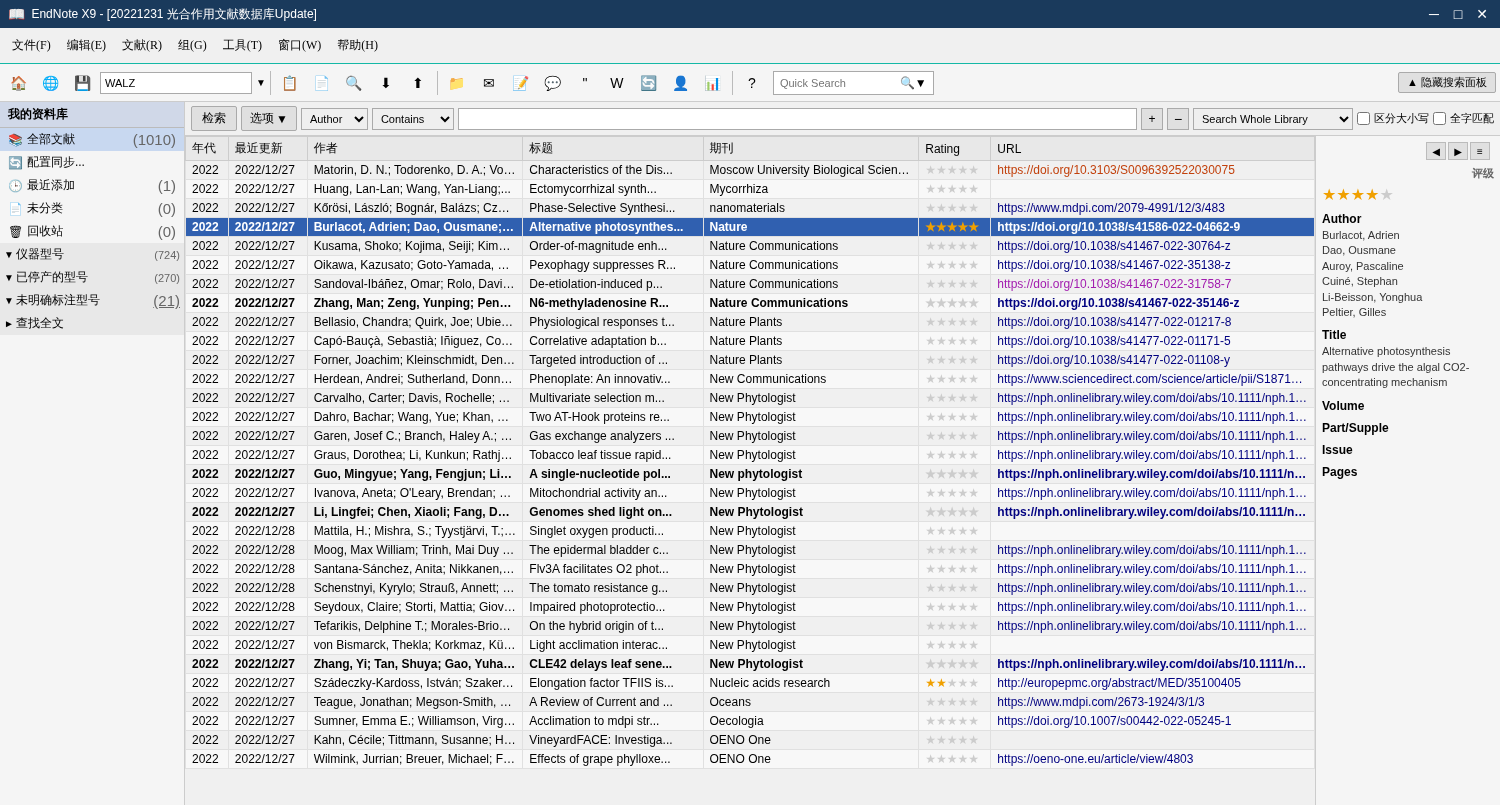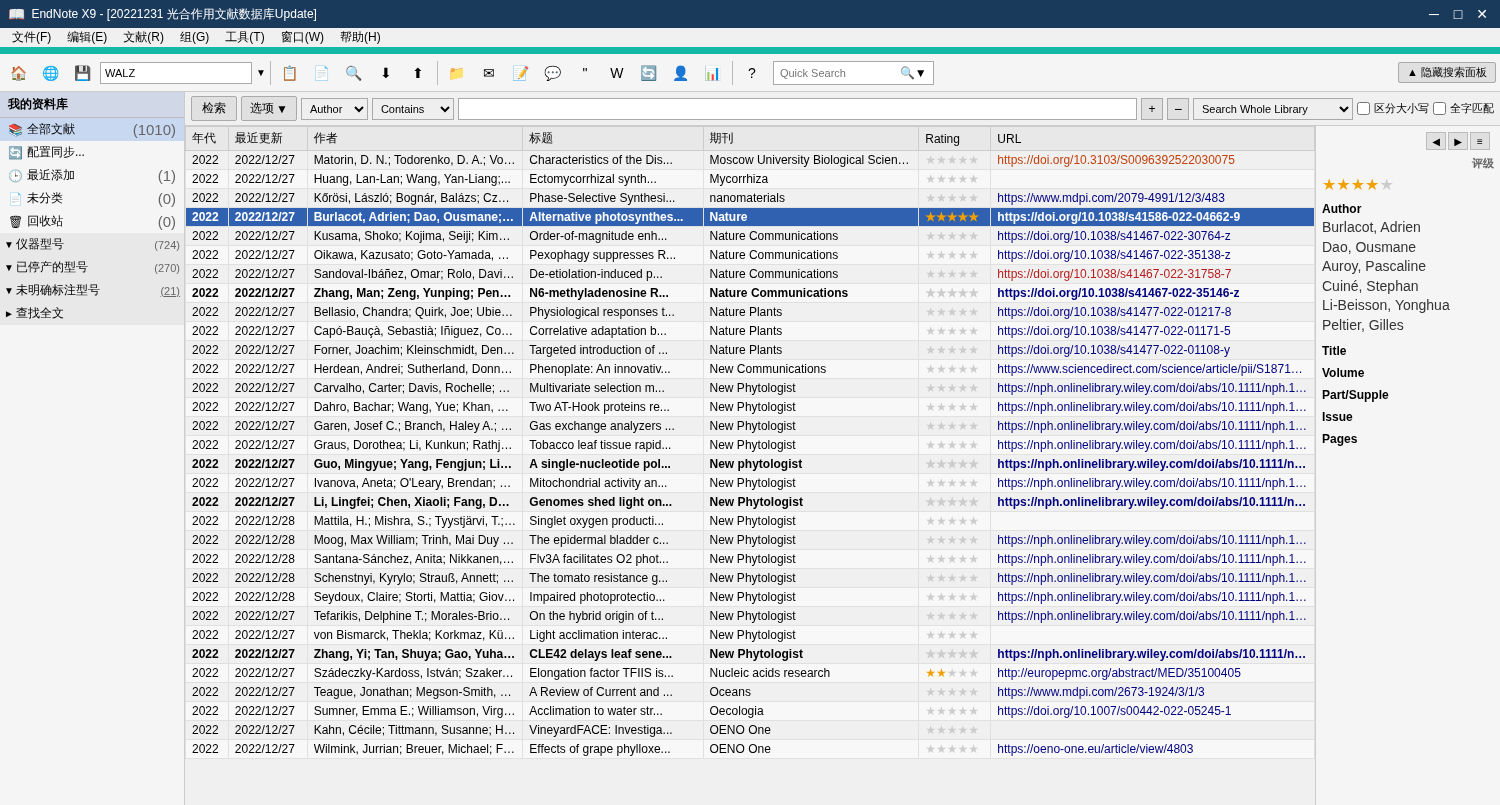--- a/index.html
+++ b/index.html
@@ -17,26 +17,27 @@
     }
     .title-bar-left { display: flex; align-items: center; gap: 6px; }
     .title-bar-icon { font-size: 14px; }
     .title-bar-text { font-size: 12px; }
     .title-bar-controls { display: flex; gap: 4px; }
     .title-bar-btn { background: none; border: none; color: white; font-size: 14px; cursor: pointer; width: 20px; text-align: center; }
 
     
     .menu-bar {
       background: #f0f0f0;
-      height: 26px;
+      height: 36px;
       display: flex;
       align-items: center;
       padding: 0 4px;
-      border-bottom: 7px solid #14b8a6;
+      border-bottom: 1px solid #14b8a6;
       font-size: 12px;
+      font-family: Liberation Serif, serif;
     }
     .menu-item { padding: 2px 8px; cursor: pointer; }
 
     
     .toolbar {
       background: #f5f5f5;
       height: 38px;
       display: flex;
       align-items: center;
       padding: 0 4px;
@@ -195,21 +196,21 @@
     .detail-panel {
       width: 185px;
       background: #f5f5f5;
       border-left: 1px solid #ccc;
       overflow-y: auto;
       padding: 6px;
     }
     .detail-rating { display: flex; font-size: 16px; color: #f0a000; margin-bottom: 8px; }
     .detail-field { margin-bottom: 8px; }
     .detail-label { font-weight: bold; font-size: 12px; margin-bottom: 2px; }
-    .detail-value { font-size: 14px; color: #333; line-height: 1.4; }
+    .detail-value { font-size: 11px; color: #333; line-height: 1.4; }
     .detail-title-text { font-size: 11px; line-height: 1.4; }
 
     
     ::-webkit-scrollbar { width: 12px; height: 12px; }
     ::-webkit-scrollbar-track { background: #f0f0f0; }
     ::-webkit-scrollbar-thumb { background: #b0b0b0; border: 1px solid #888; }
 
     .nav-arrows { display: flex; align-items: center; gap: 2px; padding: 0 4px; }
     .nav-btn { border: 1px solid #bbb; background: #e0e0e0; width: 20px; height: 18px; cursor: pointer; font-size: 10px; display: flex; align-items: center; justify-content: center; }
     .detail-panel-header { display: flex; justify-content: flex-end; margin-bottom: 6px; }
@@ -319,21 +320,21 @@
     <span style="margin-left:auto;color:#666;font-size:11px;">(724)</span>
         </div>
         <div class="sidebar-group-header">
           <span class="sidebar-group-arrow">▼</span>
     <span>已停产的型号</span>
     <span style="margin-left:auto;color:#666;font-size:11px;">(270)</span>
         </div>
         <div class="sidebar-group-header">
           <span class="sidebar-group-arrow">▼</span>
     <span>未明确标注型号</span>
-    <span style="margin-left:auto;color:#666;font-size:11px;text-decoration:underline;">(21)</span>
+    <span style="margin-left:auto;color:#666;font-size:15px;text-decoration:underline;">(21)</span>
         </div>
         <div class="sidebar-group-header">
           <span class="sidebar-group-arrow">►</span>
     <span>查找全文</span>
     <span style="margin-left:auto;color:#666;font-size:11px;"></span>
         </div>
       </div>
   </div>
 
   <div class="right-panel">
@@ -440,21 +441,21 @@
                 <td><span style="color:#ccc;">★</span><span style="color:#ccc;">★</span><span style="color:#ccc;">★</span><span style="color:#ccc;">★</span><span style="color:#ccc;">★</span></td>
                 <td style="max-width: 300px; overflow: hidden; text-overflow: ellipsis; color: rgb(0, 0, 128);">https://doi.org/10.1038/s41467-022-35138-z</td>
               </tr>
               <tr>
                 <td>2022</td>
                 <td>2022/12/27</td>
                 <td>Sandoval-Ibáñez, Omar; Rolo, David;...</td>
                 <td>De-etiolation-induced p...</td>
                 <td>Nature Communications</td>
                 <td><span style="color:#ccc;">★</span><span style="color:#ccc;">★</span><span style="color:#ccc;">★</span><span style="color:#ccc;">★</span><span style="color:#ccc;">★</span></td>
-                <td style="max-width: 300px; overflow: hidden; text-overflow: ellipsis; color: #b91c1c;">https://doi.org/10.1038/s41467-022-31758-7</td>
+                <td style="max-width: 300px; overflow: hidden; text-overflow: ellipsis; color: #a21caf;">https://doi.org/10.1038/s41467-022-31758-7</td>
               </tr>
               <tr class="bold">
                 <td>2022</td>
                 <td>2022/12/27</td>
                 <td>Zhang, Man; Zeng, Yunping; Peng, ...</td>
                 <td>N6-methyladenosine R...</td>
                 <td style="font-weight: bold;">Nature Communications</td>
                 <td><span style="color:#ccc;">★</span><span style="color:#ccc;">★</span><span style="color:#ccc;">★</span><span style="color:#ccc;">★</span><span style="color:#ccc;">★</span></td>
                 <td style="max-width: 300px; overflow: hidden; text-overflow: ellipsis; font-weight: bold; color: rgb(0, 0, 128);">https://doi.org/10.1038/s41467-022-35146-z</td>
               </tr>
@@ -644,21 +645,21 @@
                 <td>Teague, Jonathan; Megson-Smith, Da...</td>
                 <td>A Review of Current and ...</td>
                 <td>Oceans</td>
                 <td><span style="color:#ccc;">★</span><span style="color:#ccc;">★</span><span style="color:#ccc;">★</span><span style="color:#ccc;">★</span><span style="color:#ccc;">★</span></td>
                 <td style="max-width: 300px; overflow: hidden; text-overflow: ellipsis; color: rgb(0, 0, 128);">https://www.mdpi.com/2673-1924/3/1/3</td>
               </tr>
               <tr>
                 <td>2022</td>
                 <td>2022/12/27</td>
                 <td>Sumner, Emma E.; Williamson, Virgini...</td>
-                <td>Acclimation to water str...</td>
+                <td>Acclimation to mdpi str...</td>
                 <td>Oecologia</td>
                 <td><span style="color:#ccc;">★</span><span style="color:#ccc;">★</span><span style="color:#ccc;">★</span><span style="color:#ccc;">★</span><span style="color:#ccc;">★</span></td>
                 <td style="max-width: 300px; overflow: hidden; text-overflow: ellipsis; color: rgb(0, 0, 128);">https://doi.org/10.1007/s00442-022-05245-1</td>
               </tr>
               <tr>
                 <td>2022</td>
                 <td>2022/12/27</td>
                 <td>Kahn, Cécile; Tittmann, Susanne; Hilb...</td>
                 <td>VineyardFACE: Investiga...</td>
                 <td>OENO One</td>
@@ -689,20 +690,21 @@
         <div class="rating-panel-label">评级</div>
         <div class="detail-rating">★★★★<span style="color:#ccc;">★</span></div>
         <div class="detail-field">
           <div class="detail-label">Author</div>
           <div class="detail-value">
             Burlacot, Adrien<br>Dao, Ousmane<br>Auroy, Pascaline<br>Cuiné, Stephan<br>Li-Beisson, Yonghua<br>Peltier, Gilles
           </div>
         </div>
         <div class="detail-field">
           <div class="detail-label">Title</div>
+          <div class="detail-value detail-title-text">Alternative photosynthesis pathways drive the algal CO2-concentrating mechanism</div>
         </div>
         <div class="detail-field">
           <div class="detail-label">Volume</div>
           <div class="detail-value"></div>
         </div>
         <div class="detail-field">
           <div class="detail-label">Part/Supple</div>
           <div class="detail-value"></div>
         </div>
         <div class="detail-field">

